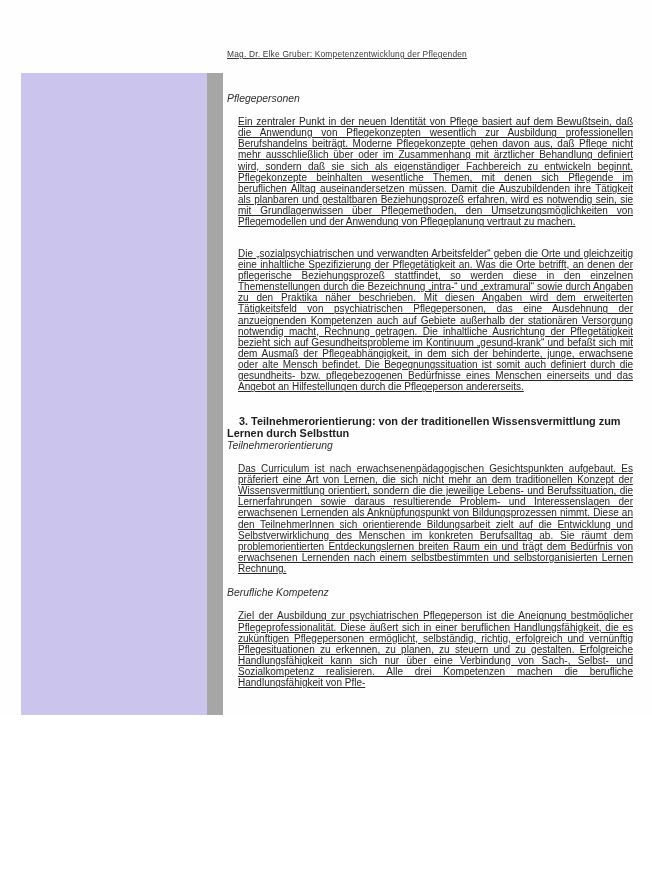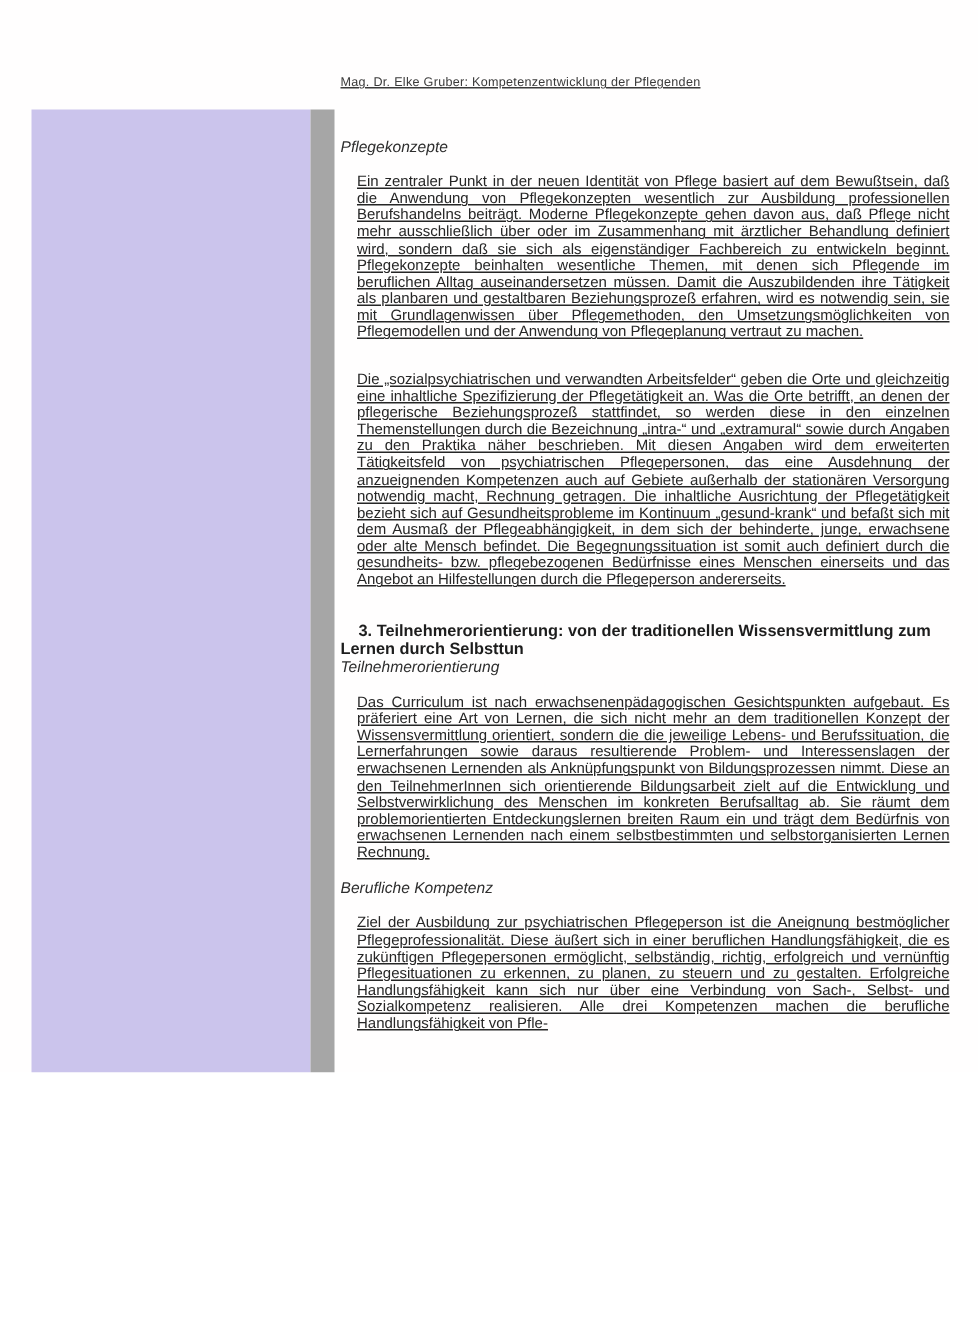--- a/index.html
+++ b/index.html
@@ -65,21 +65,21 @@
 
 <div class="page">
 
   <div class="side-band"></div>
   <div class="side-band-edge"></div>
   <div class="side-band-foot"></div>
 
   <div class="running-header">Mag. Dr. Elke Gruber: Kompetenzentwicklung der Pflegenden</div>
 
   <div class="flow">
-    <div class="italic-label">Pflegekonzepte</div>
+    <div class="italic-label">Pflegepersonen</div>
 
     <p class="para">Ein zentraler Punkt in der neuen Identität von Pflege basiert auf dem Bewußtsein, daß die Anwendung von Pflegekonzepten wesentlich zur Ausbildung professionellen Berufshandelns beiträgt. Moderne Pflegekonzepte gehen davon aus, daß Pflege nicht mehr ausschließlich über oder im Zusammenhang mit ärztlicher Behandlung definiert wird, sondern daß sie sich als eigenständiger Fachbereich zu entwickeln beginnt. Pflegekonzepte beinhalten wesentliche Themen, mit denen sich Pflegende im beruflichen Alltag auseinandersetzen müssen. Damit die Auszubildenden ihre Tätigkeit als planbaren und gestaltbaren Beziehungsprozeß erfahren, wird es notwendig sein, sie mit Grundlagenwissen über Pflegemethoden, den Umsetzungsmöglichkeiten von Pflegemodellen und der Anwendung von Pflegeplanung vertraut zu machen.</p>
 
 
     <p class="para sp-p2">Die „sozialpsychiatrischen und verwandten Arbeitsfelder“ geben die Orte und gleichzeitig eine inhaltliche Spezifizierung der Pflegetätigkeit an. Was die Orte betrifft, an denen der pflegerische Beziehungsprozeß stattfindet, so werden diese in den einzelnen Themenstellungen durch die Bezeichnung „intra-“ und „extramural“ sowie durch Angaben zu den Praktika näher beschrieben. Mit diesen Angaben wird dem erweiterten Tätigkeitsfeld von psychiatrischen Pflegepersonen, das eine Ausdehnung der anzueignenden Kompetenzen auch auf Gebiete außerhalb der stationären Versorgung notwendig macht, Rechnung getragen. Die inhaltliche Ausrichtung der Pflegetätigkeit bezieht sich auf Gesundheitsprobleme im Kontinuum „gesund-krank“ und befaßt sich mit dem Ausmaß der Pflegeabhängigkeit, in dem sich der behinderte, junge, erwachsene oder alte Mensch befindet. Die Begegnungssituation ist somit auch definiert durch die gesundheits- bzw. pflegebezogenen Bedürfnisse eines Menschen einerseits und das Angebot an Hilfestellungen durch die Pflegeperson andererseits.</p>
 
     <h2 class="heading sp-h3">3. Teilnehmerorientierung: von der traditionellen Wissensvermittlung zum Lernen durch Selbsttun</h2>
 
     <div class="italic-label sp-lab1">Teilnehmerorientierung</div>
 

